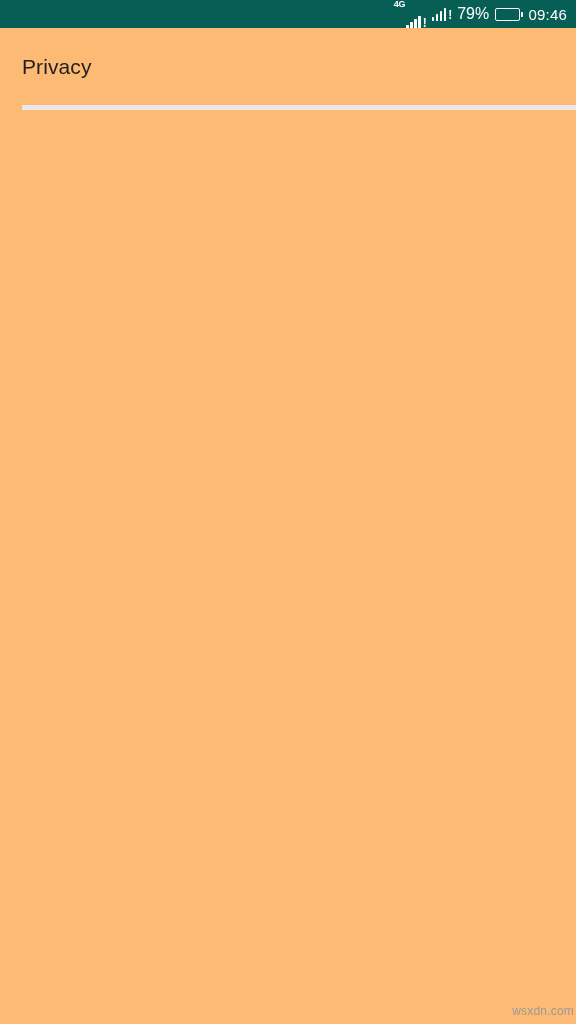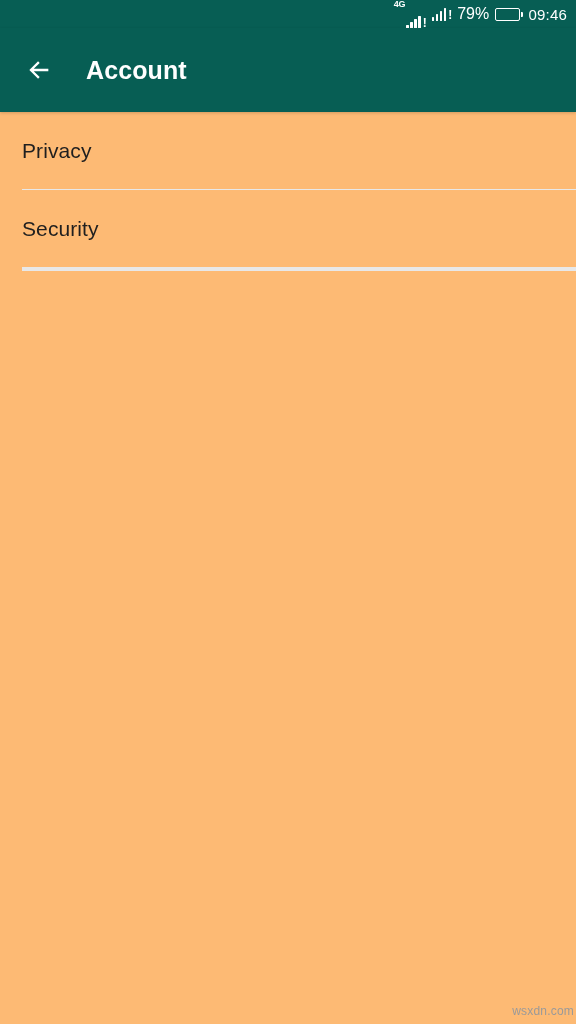--- a/index.html
+++ b/index.html
@@ -224,41 +224,28 @@
       <span class="battery-pct">79%</span>
 
       <span class="battery">
         <span class="lvl" id="battery-level" style="width: 79%;"></span>
       </span>
 
       <span class="clock">09:46</span>
     </div>
   </div>
 
-  <div class="app-bar">
-    <div class="back-btn">
-      <span>
-        <svg width="28" height="28" viewBox="0 0 24 24" aria-hidden="true">
-          <path d="M20 11H7.5l5.1-5.1-1.4-1.4L3.7 12l7.5 7.5 1.4-1.4L7.5 13H20z" fill="#ffffff"></path>
-        </svg>
-      </span>
-    </div>
-    <div class="app-title">Account</div>
-  </div>
 
   <div class="list">
 
     <div class="list-item">
       <span class="label">Privacy</span>
     </div>
     <div class="divider"></div>
 
-    <div class="list-item">
-      <span class="label">Security</span>
-    </div>
     <div class="divider"></div>
 
     <div class="divider"></div>
 
     <div class="divider"></div>
 
     <div class="divider"></div>
 
     <div class="spacer"></div>
   </div>

